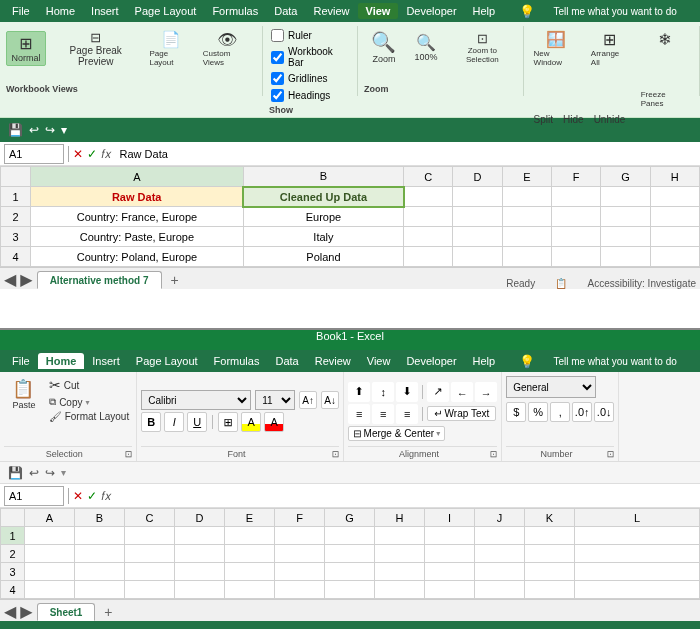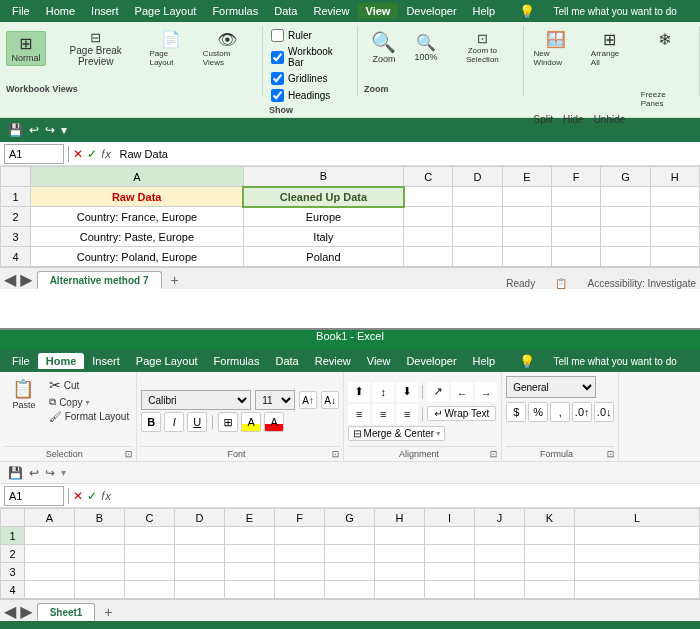--- a/index.html
+++ b/index.html
@@ -459,21 +459,21 @@
               <span>%</span>
             </button>
           <button class="fmt-btn">
               <span>,</span>
             </button>
           <button class="fmt-btn">.0↑</button>
           <button class="fmt-btn">.0↓</button>
         </div>
       </div>
       <div class="home-group-label">
-        <span>Formula</span>
+        <span>Number</span>
         <span style="float:right; cursor:pointer;">⊡</span>
       </div>
     </div>
   </div>
 
   <div style="height:22px; background:#f5f5f5; display:flex; align-items:center; padding:0 8px; gap:6px; border-bottom:1px solid #ddd;">
     <span style="font-size:12px; color:#555; cursor:pointer;">💾</span>
     <span style="font-size:12px; color:#555; cursor:pointer;">↩</span>
     <span style="font-size:12px; color:#555; cursor:pointer;">↪</span>
     <span style="font-size:10px; color:#888; cursor:pointer;">▾</span>

